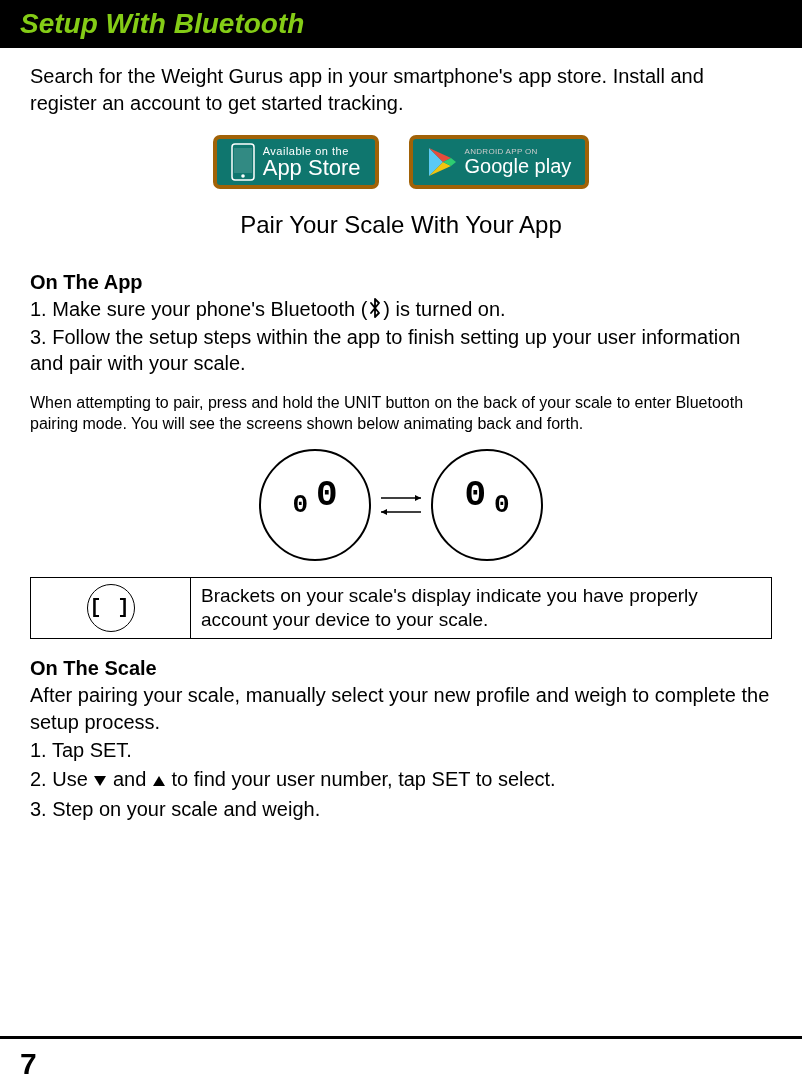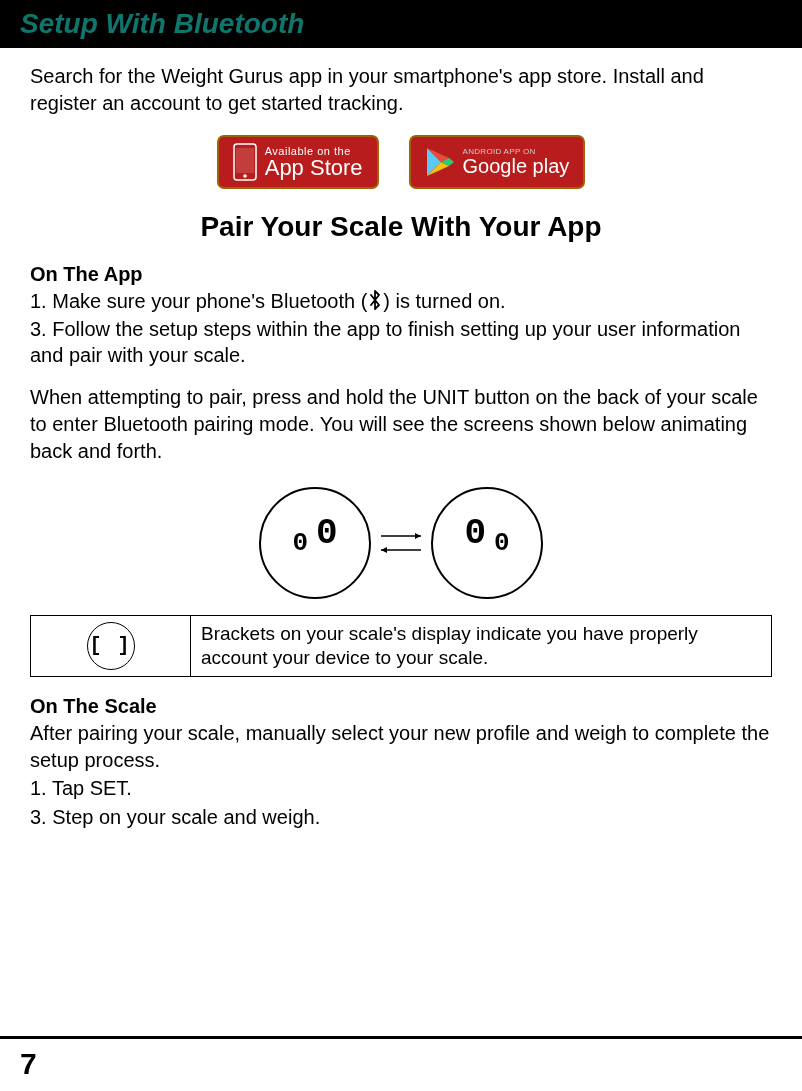--- a/index.html
+++ b/index.html
@@ -6,21 +6,21 @@
     body {
       width: 802px;
       height: 1091px;
       background: #fff;
       font-family: "Myriad Pro", "Segoe UI", Arial, sans-serif;
       color: #000;
       position: relative;
     }
     .header-bar {
       background: #000;
-      color: #0f766e;
+      color: #84cc16;
       padding: 8px 20px;
       font-size: 28px;
       font-weight: bold;
       font-style: italic;
     }
     .content {
       padding: 15px 30px 0 30px;
     }
     .section-title {
       text-align: center;
@@ -35,23 +35,23 @@
     }
     .badges {
       display: flex;
       justify-content: center;
       gap: 30px;
       margin-bottom: 22px;
     }
     .badge {
       display: flex;
       align-items: center;
-      background: #b91c1c;
+      background: #0f766e;
       color: #fff;
-      border: 2px solid #a16207;
+      border: 4px solid #a16207;
       border-radius: 7px;
       padding: 6px 14px;
       height: 54px;
     }
     .badge .icon-wrap {
       margin-right: 8px;
       display: flex;
       align-items: center;
     }
     .badge-text {
@@ -70,43 +70,43 @@
     .badge-text .gp-small {
       font-size: 8px;
       letter-spacing: 0.3px;
       color: #ccc;
     }
     .badge-text .gp-big {
       font-size: 20px;
     }
     .subtitle {
       text-align: center;
-      font-size: 28px;
-      font-weight: bold;
-      margin-bottom: 20px;
+      font-size: 24px;
+      font-weight: normal;
+      margin-bottom: 32px;
     }
     .subheading {
       font-size: 20px;
       font-weight: bold;
       margin-bottom: 2px;
     }
     .step-line {
       font-size: 20px;
       line-height: 1.3;
     }
     .inline-icon {
       display: inline-block;
       vertical-align: middle;
       margin: 0 1px;
     }
     .note-text {
-      font-size: 20px;
+      font-size: 16px;
       line-height: 1.35;
       margin-top: 16px;
-      margin-bottom: 22px;
+      margin-bottom: 14px;
     }
     .animation-row {
       display: flex;
       justify-content: center;
       align-items: center;
       gap: 6px;
       margin-bottom: 16px;
     }
     .circle {
       width: 112px;
@@ -263,18 +263,25 @@
       </td>
       <td>Brackets on your scale's display indicate you have properly account your device to your scale.</td>
     </tr>
   </tbody>
     </table>
 
   <div class="subheading">On The Scale</div>
   <div class="scale-text">After pairing your scale, manually select your new profile and weigh to complete the setup process.</div>
   <div class="scale-steps">
     <div>1.  Tap SET.</div>
+    <div>
+      <span>2.  Use </span><span class="tri"><svg width="14" height="12" viewBox="0 0 14 12">
+            <polygon points="1,1 13,1 7,11" fill="#000"></polygon>
+          </svg></span><span> and </span><span class="tri"><svg width="14" height="12" viewBox="0 0 14 12">
+            <polygon points="7,1 13,11 1,11" fill="#000"></polygon>
+          </svg></span><span> to find your user number, tap SET to select.</span>
+    </div>
     <div>3.  Step on your scale and weigh.</div>
   </div>
 
 </div>
 
 <div class="footer">7</div>
 
 </body></html>

